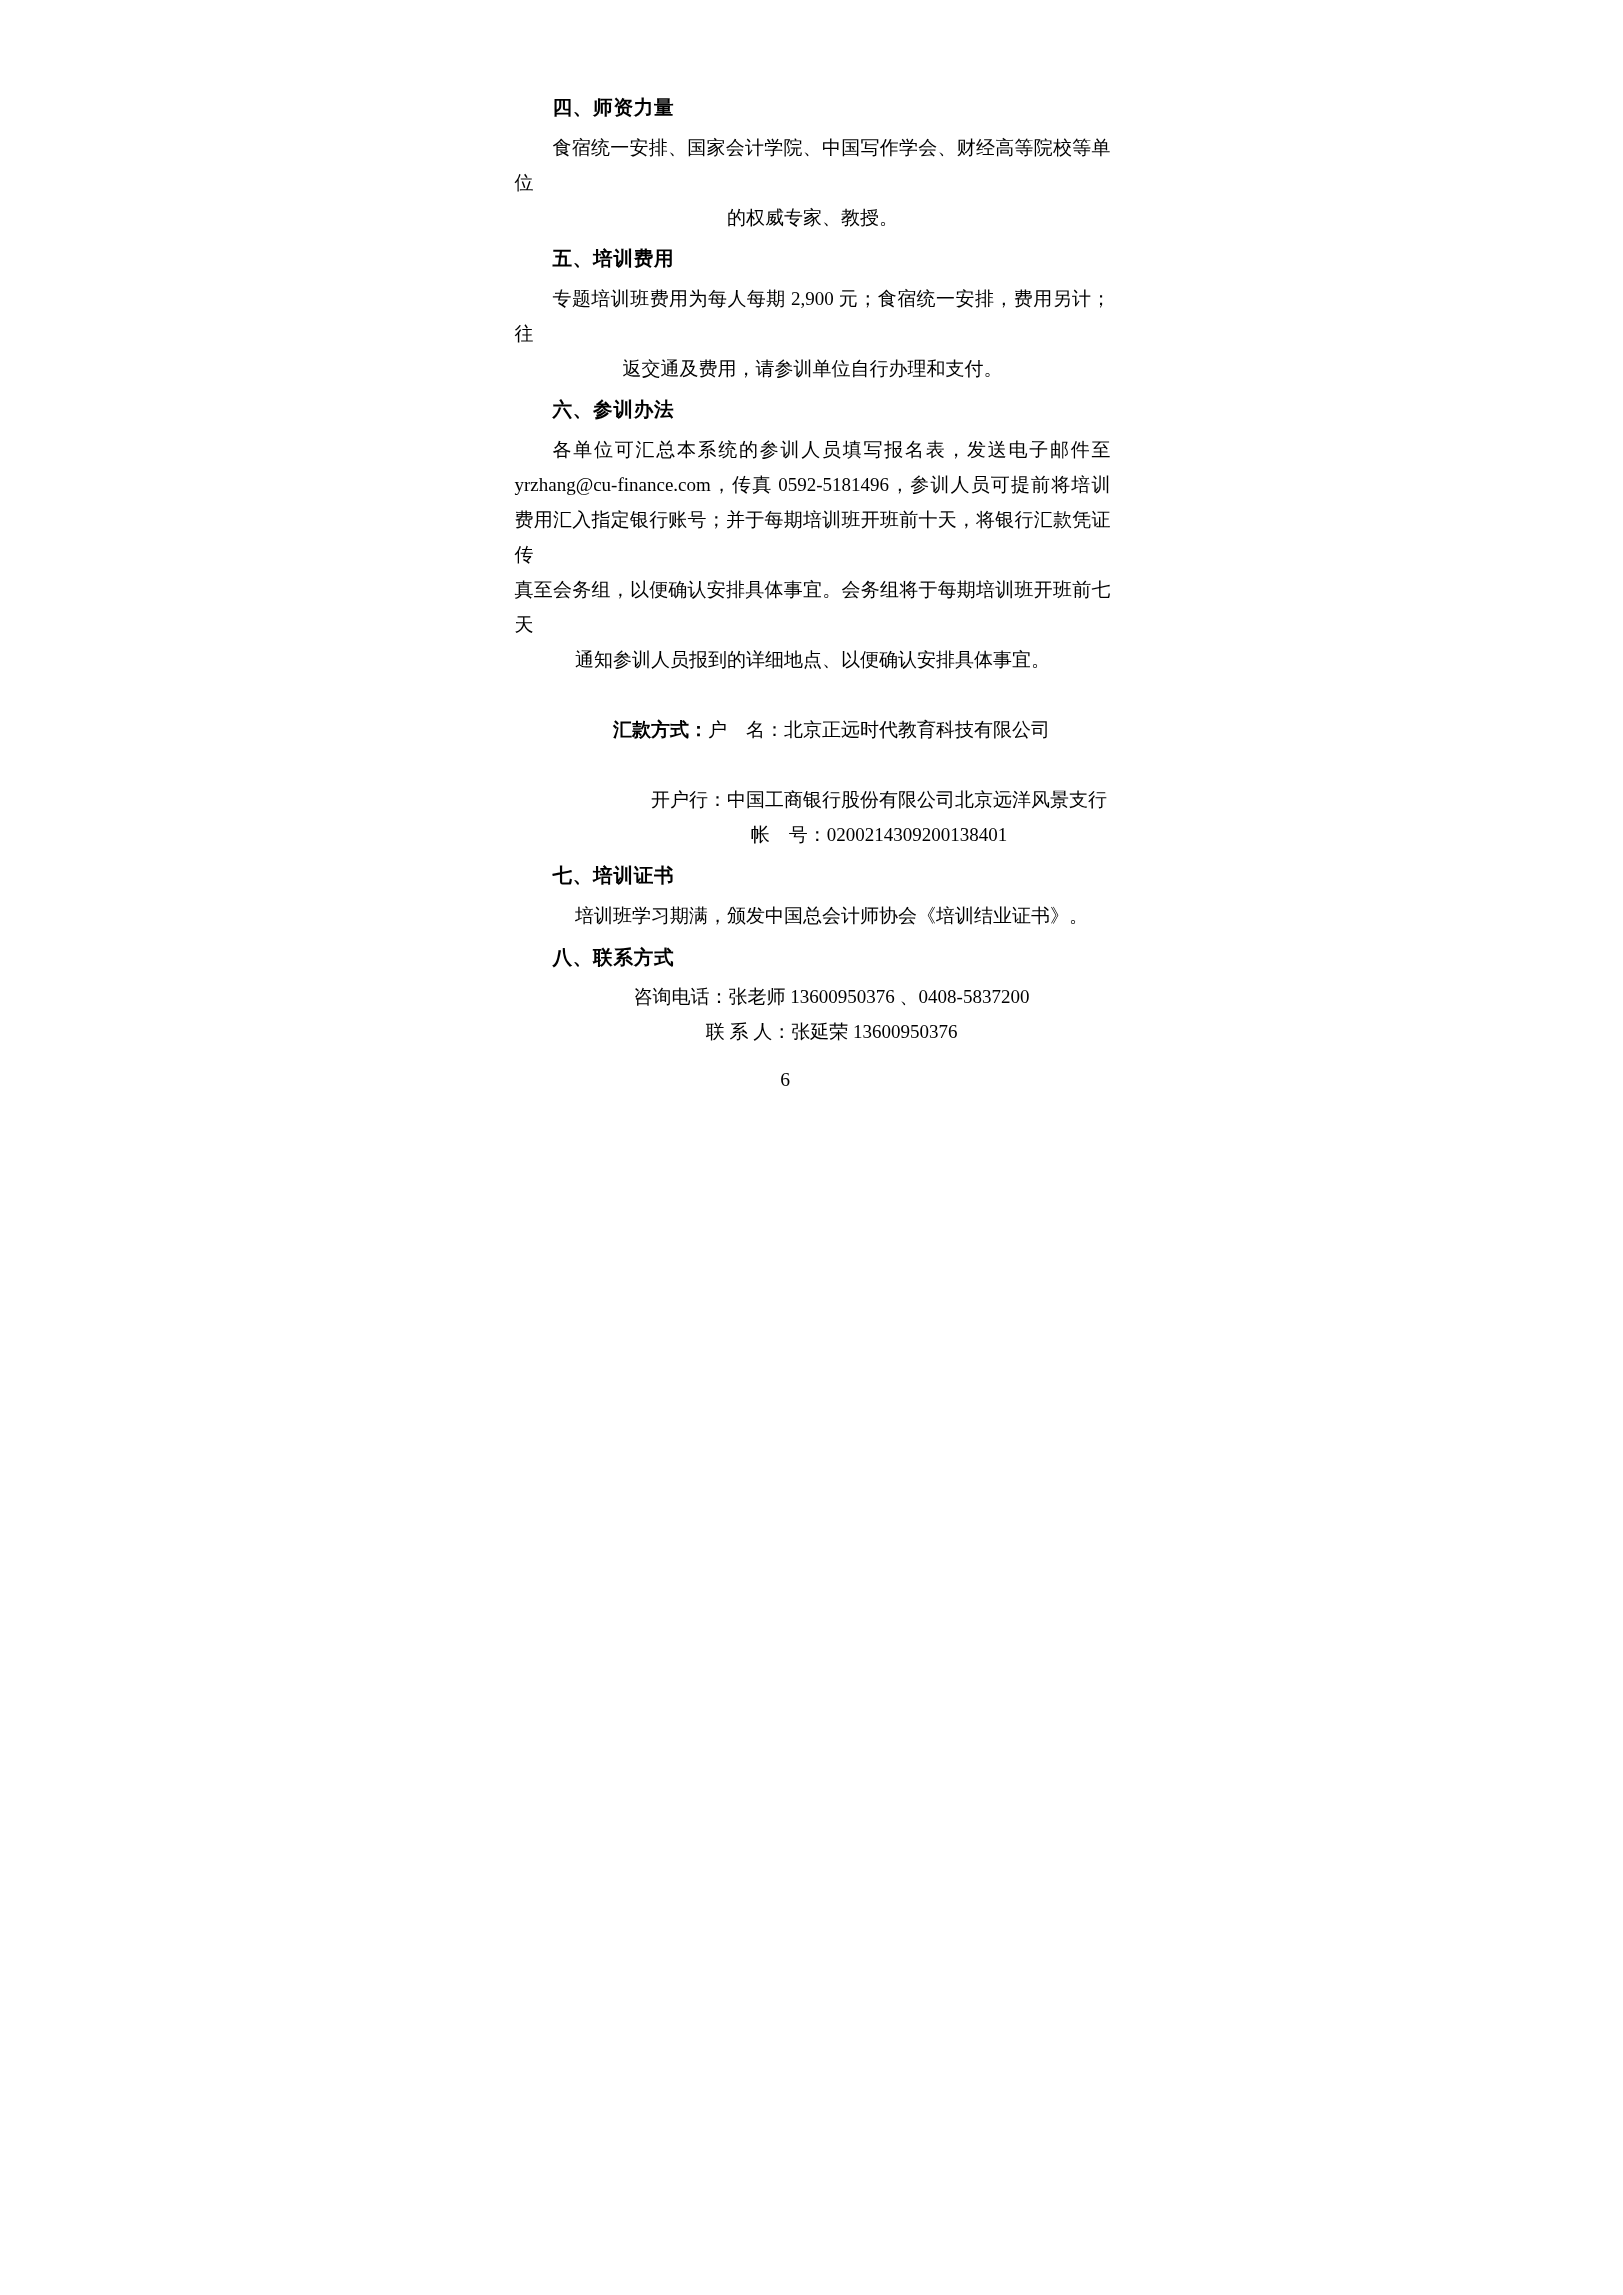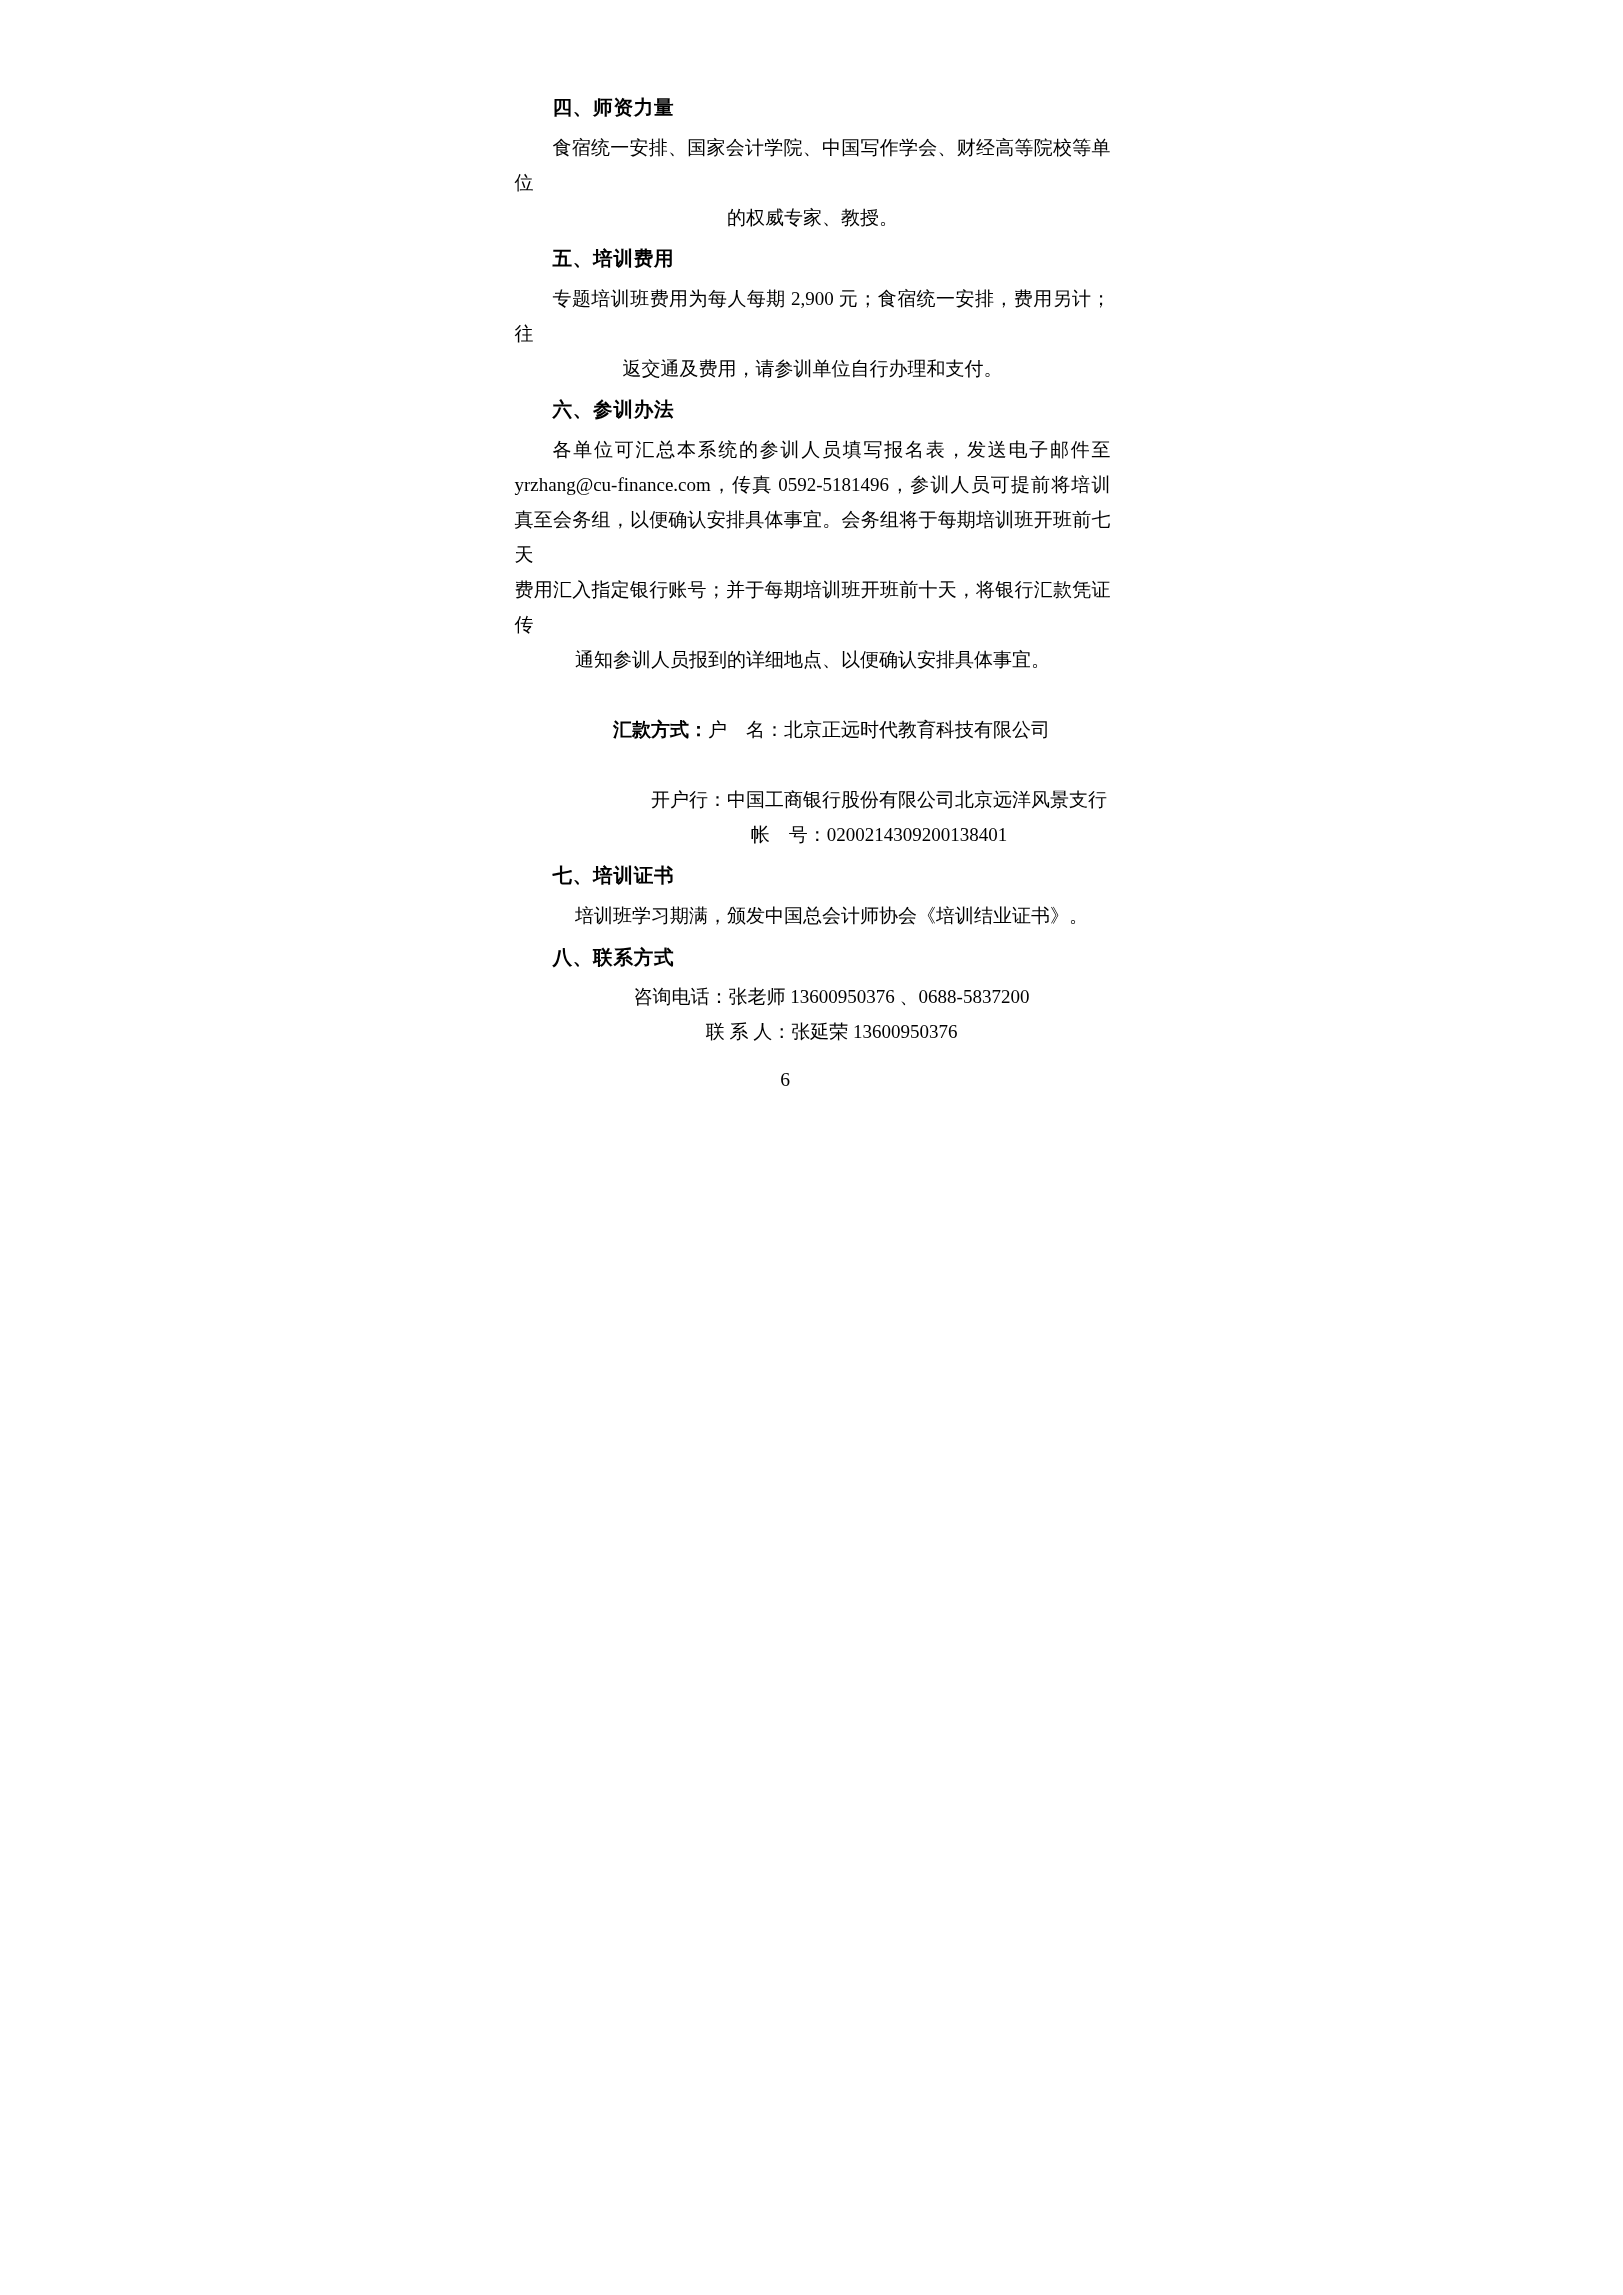--- a/index.html
+++ b/index.html
@@ -77,22 +77,22 @@
         <div class="line jl">专题培训班费用为每人每期 2,900 元；食宿统一安排，费用另计；往</div>
         <div class="line">返交通及费用，请参训单位自行办理和支付。</div>
       </div>
   </div>
 
   <div class="section">
     <h2 class="sec-heading">六、参训办法</h2>
     <div class="para indent-first">
         <div class="line jl">各单位可汇总本系统的参训人员填写报名表，发送电子邮件至</div>
         <div class="line jl">yrzhang@cu-finance.com，传真 0592-5181496，参训人员可提前将培训</div>
+        <div class="line jl">费用汇入指定银行账号；并于每期培训班开班前十天，将银行汇款凭证传</div>
         <div class="line jl">真至会务组，以便确认安排具体事宜。会务组将于每期培训班开班前七天</div>
-        <div class="line jl">费用汇入指定银行账号；并于每期培训班开班前十天，将银行汇款凭证传</div>
         <div class="line">通知参训人员报到的详细地点、以便确认安排具体事宜。</div>
       </div>
 
     <div class="remit">
       <div class="line remit-first">
         <span class="remit-label">汇款方式：</span><span>户　名：北京正远时代教育科技有限公司</span>
       </div>
       <div class="line remit-sub">开户行：中国工商银行股份有限公司北京远洋风景支行</div>
       <div class="line remit-sub">帐　号：0200214309200138401</div>
     </div>
@@ -101,21 +101,21 @@
   <div class="section">
     <h2 class="sec-heading">七、培训证书</h2>
     <div class="para indent-first">
         <div class="line">培训班学习期满，颁发中国总会计师协会《培训结业证书》。</div>
       </div>
   </div>
 
   <div class="section">
     <h2 class="sec-heading">八、联系方式</h2>
     <div class="para indent-all">
-        <div class="line">咨询电话：张老师 13600950376 、0688-5837200</div>
+        <div class="line">咨询电话：张老师 13600950376 、0408-5837200</div>
         <div class="line">联 系 人：张延荣 13600950376</div>
       </div>
   </div>
 
   <div class="pageno">6</div>
 
 </div>
 
 
 </body></html>

